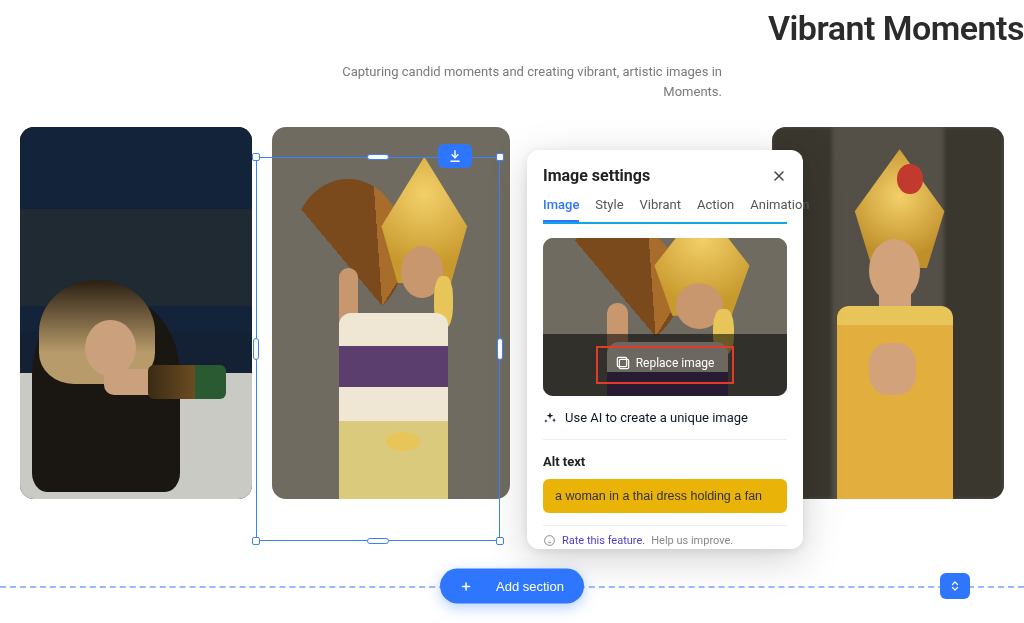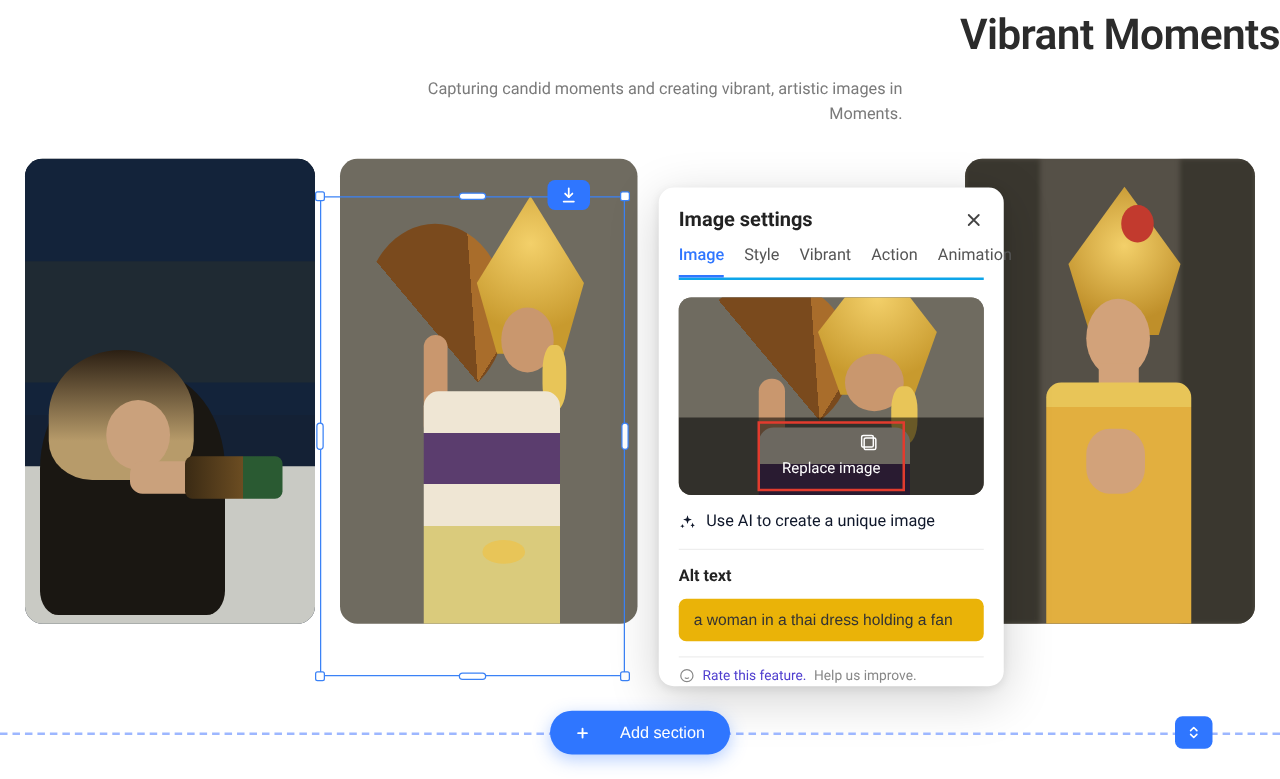--- a/index.html
+++ b/index.html
@@ -180,21 +180,21 @@
   }
   .preview .img2 { position:absolute; inset:-60px -10px -110px -10px; }
   .preview-overlay {
     position:absolute; left:0; right:0; bottom:0; height:62px;
     background:rgba(0,0,0,.55);
     display:flex; align-items:center; justify-content:center;
   }
   .replace-box {
     border:2px solid #e23b2e;
     padding:8px 18px 10px 18px;
-    display:flex; flex-direction:column; align-items:flex-end; gap:4px;
+    display:flex; align-items:flex-start; gap:4px;
     color:#fff; font-size:12px;
   }
   .replace-box svg { width:16px; height:16px; }
 
   .ai-row {
     margin-top:14px; padding-bottom:14px; border-bottom:1px solid #eee;
     display:flex; align-items:center; gap:8px; font-size:13px;
     color:#0f172a; cursor:pointer;
   }
   .ai-row svg { width:14px; height:14px; }

